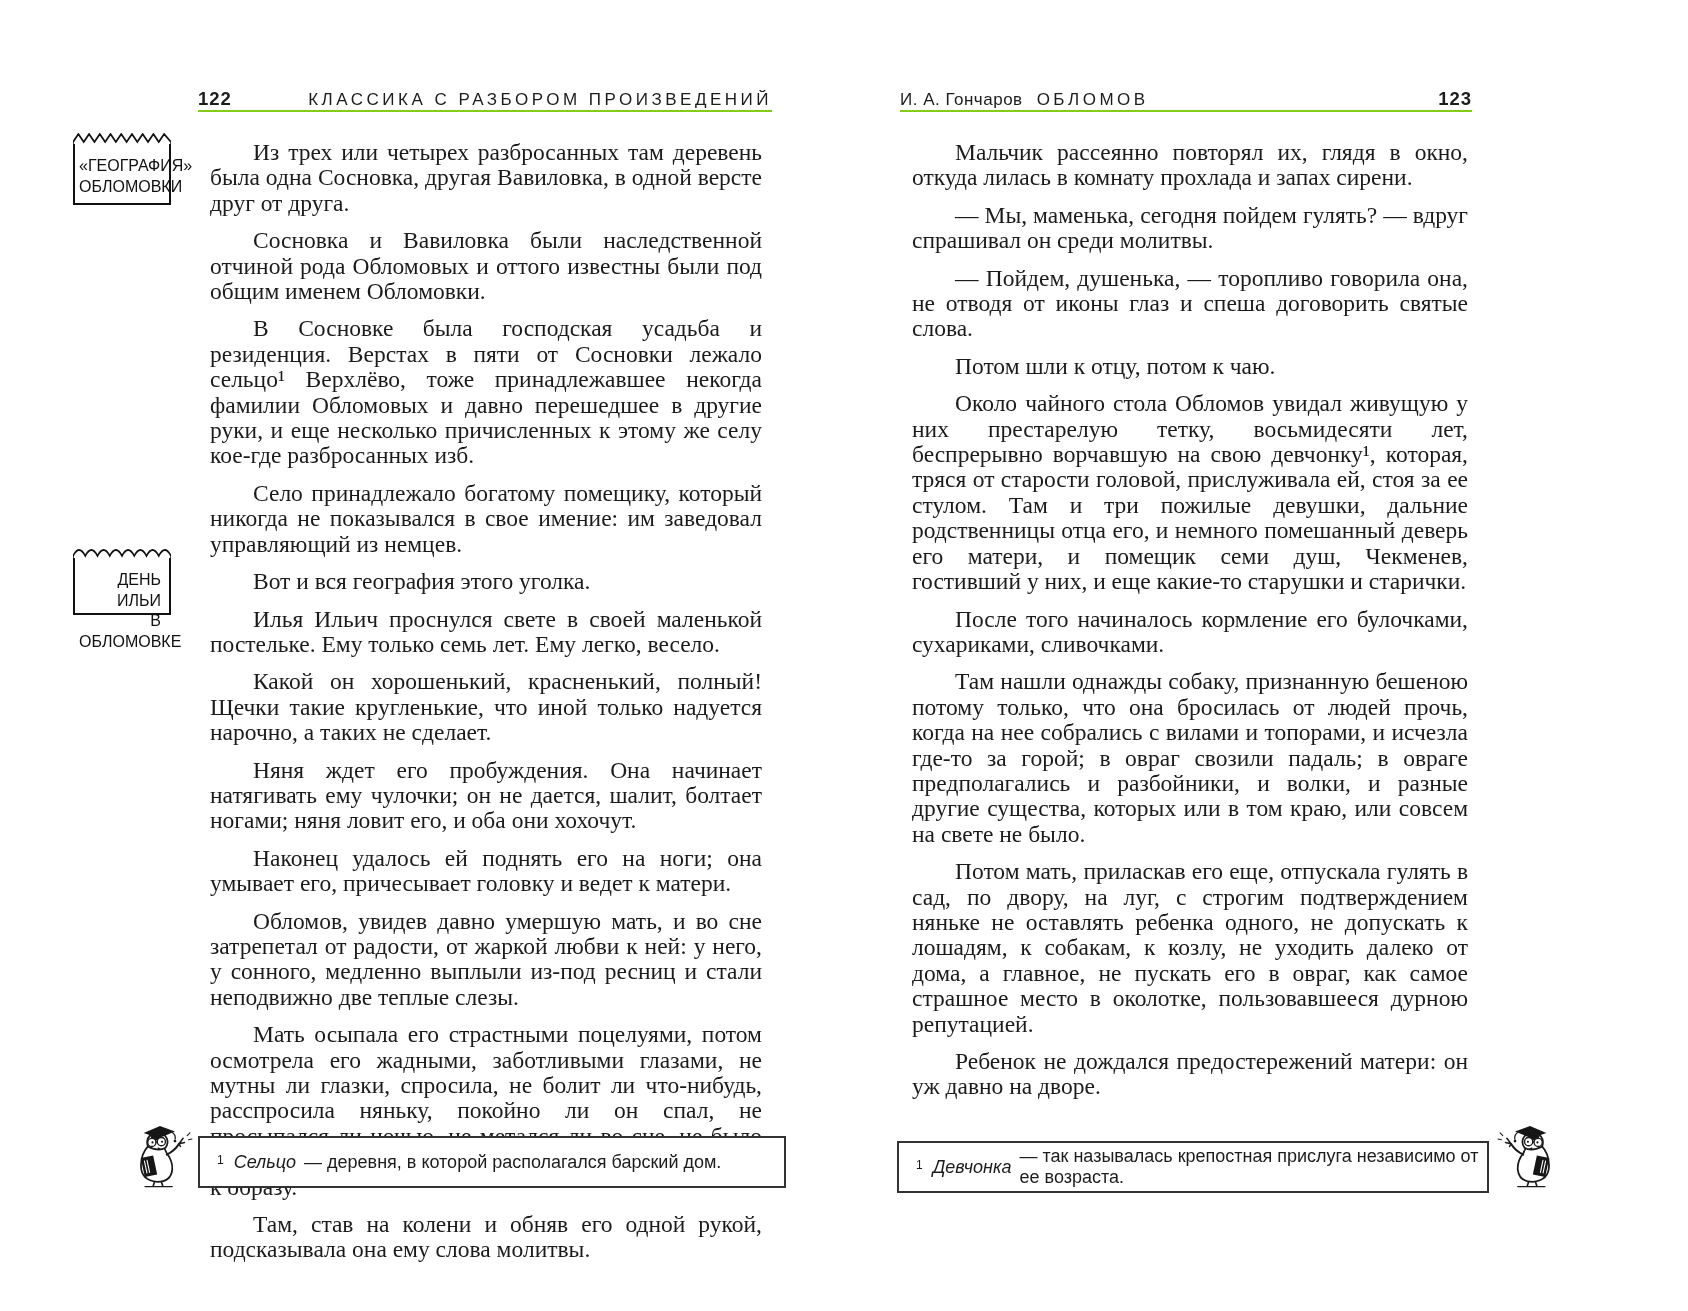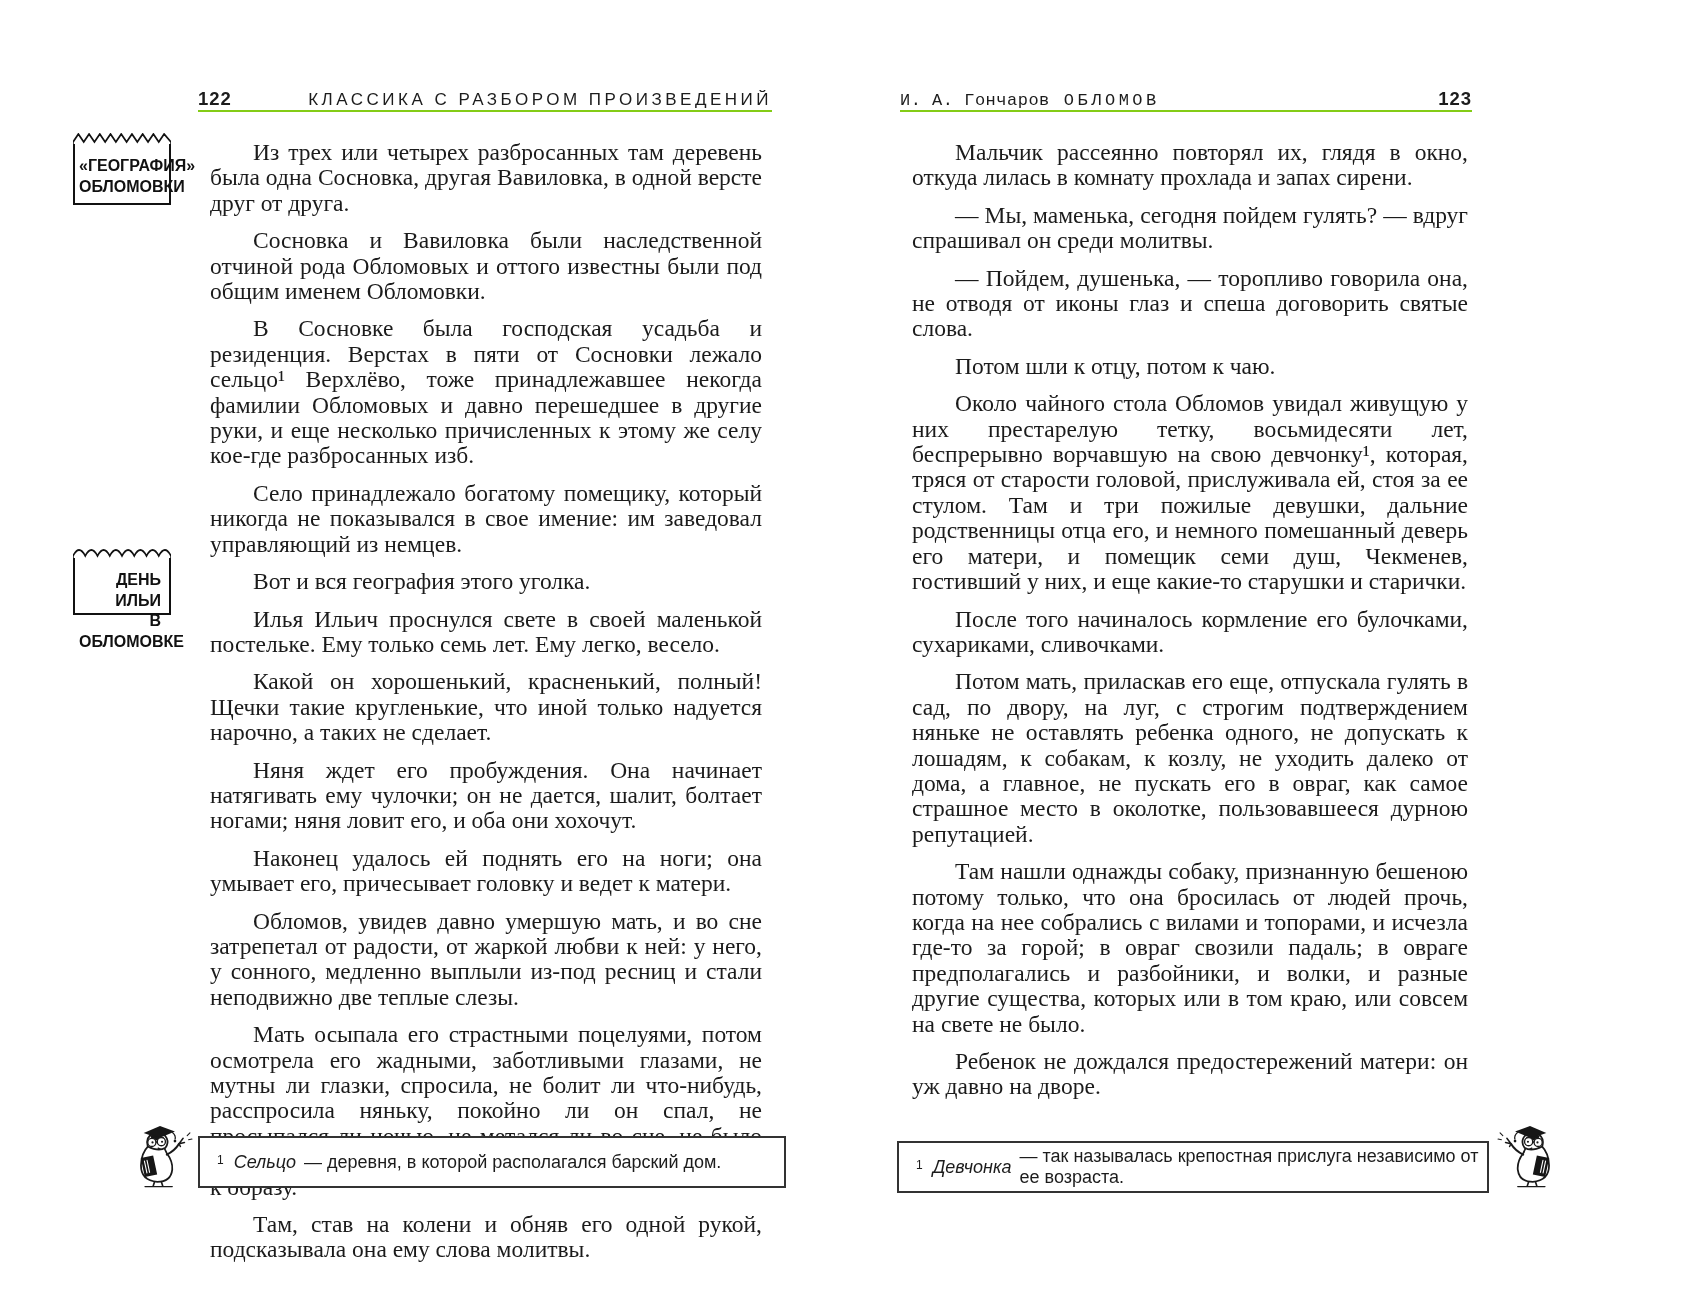--- a/index.html
+++ b/index.html
@@ -6,31 +6,31 @@
   body{background:#e8e8e8;font-family:"Liberation Serif",serif;}
   #canvas{position:relative;width:1688px;height:1311px;background:#ffffff;overflow:hidden;color:#1b1b1b;}
 
   
   .runhead{position:absolute;top:84px;height:26px;border-bottom:2px solid #84cc16;
            display:flex;align-items:flex-end;justify-content:space-between;
            font-family:"Liberation Sans",sans-serif;font-size:17px;color:#1c1c1c;}
   .pgnum{font-weight:bold;font-size:18.5px;letter-spacing:1px;}
   .runtitle{letter-spacing:3.5px;font-weight:500;}
   .runauthor{letter-spacing:0.5px;margin-right:14px;}
-  .rh-left-group{display:flex;align-items:center;font-family:Liberation Mono, monospace;}
+  .rh-left-group{display:flex;align-items:center;}
 
   
   .bodycol{position:absolute;top:128px;text-align:justify;
            font-family:"Liberation Serif",serif;font-size:23.5px;line-height:25.4px;}
   .bodycol p{margin:12px;text-indent:43px;}
 
   
   .margin-note{position:absolute;left:73px;width:98px;background:#fff;
                border:2px solid #111;border-top:none;box-sizing:border-box;
-               font-family:"Liberation Sans",sans-serif;font-weight:bold;font-size:16px;
+               font-family:"Liberation Sans",sans-serif;font-weight:normal;font-size:16px;
                line-height:20.5px;text-align:right;color:#111;
                padding:13px 8px 6px 4px;}
   .margin-note svg.tear{position:absolute;left:-2px;top:-10px;width:calc(100% + 4px);height:11px;display:block;}
 
   
   .footnote-box{position:absolute;height:52px;border:2px solid #333;box-sizing:border-box;
                 background:#fff;display:flex;align-items:center;
                 font-family:"Liberation Sans",sans-serif;font-size:18px;color:#1c1c1c;
                 padding-left:17px;}
   .footnote-box sup{font-size:12px;margin-right:10px;position:relative;top:-2px;}
@@ -139,22 +139,22 @@
       <span class="pgnum">123</span>
     </div>
 
     <div class="bodycol" style="left:900px;width:580px;">
         <p>Мальчик рассеянно повторял их, глядя в окно, откуда лилась в комнату прохлада и запах сирени.</p>
         <p>— Мы, маменька, сегодня пойдем гулять? — вдруг спрашивал он среди молитвы.</p>
         <p>— Пойдем, душенька, — торопливо говорила она, не отводя от иконы глаз и спеша договорить святые слова.</p>
         <p>Потом шли к отцу, потом к чаю.</p>
         <p>Около чайного стола Обломов увидал живущую у них престарелую тетку, восьмидесяти лет, беспрерывно ворчавшую на свою девчонку¹, которая, тряся от старости головой, прислуживала ей, стоя за ее стулом. Там и три пожилые девушки, дальние родственницы отца его, и немного помешанный деверь его матери, и помещик семи душ, Чекменев, гостивший у них, и еще какие-то старушки и старички.</p>
         <p>После того начиналось кормление его булочками, сухариками, сливочками.</p>
+        <p>Там нашли однажды собаку, признанную бешеною потому только, что она бросилась от людей прочь, когда на нее собрались с вилами и топорами, и исчезла где-то за горой; в овраг свозили падаль; в овраге предполагались и разбойники, и волки, и разные другие существа, которых или в том краю, или совсем на свете не было.</p>
         <p>Потом мать, приласкав его еще, отпускала гулять в сад, по двору, на луг, с строгим подтверждением няньке не оставлять ребенка одного, не допускать к лошадям, к собакам, к козлу, не уходить далеко от дома, а главное, не пускать его в овраг, как самое страшное место в околотке, пользовавшееся дурною репутацией.</p>
-        <p>Там нашли однажды собаку, признанную бешеною потому только, что она бросилась от людей прочь, когда на нее собрались с вилами и топорами, и исчезла где-то за горой; в овраг свозили падаль; в овраге предполагались и разбойники, и волки, и разные другие существа, которых или в том краю, или совсем на свете не было.</p>
         <p>Ребенок не дождался предостережений матери: он уж давно на дворе.</p>
       </div>
 
     <div class="footnote-box" style="left:897px;top:1141px;width:592px;">
       <sup>1</sup>
       <span class="fn-term">Девчонка</span>
       <span>— так называлась крепостная прислуга независимо от ее возраста.</span>
     </div>
 
     <div class="owl mirrored" style="left:1496px;top:1122px;">

